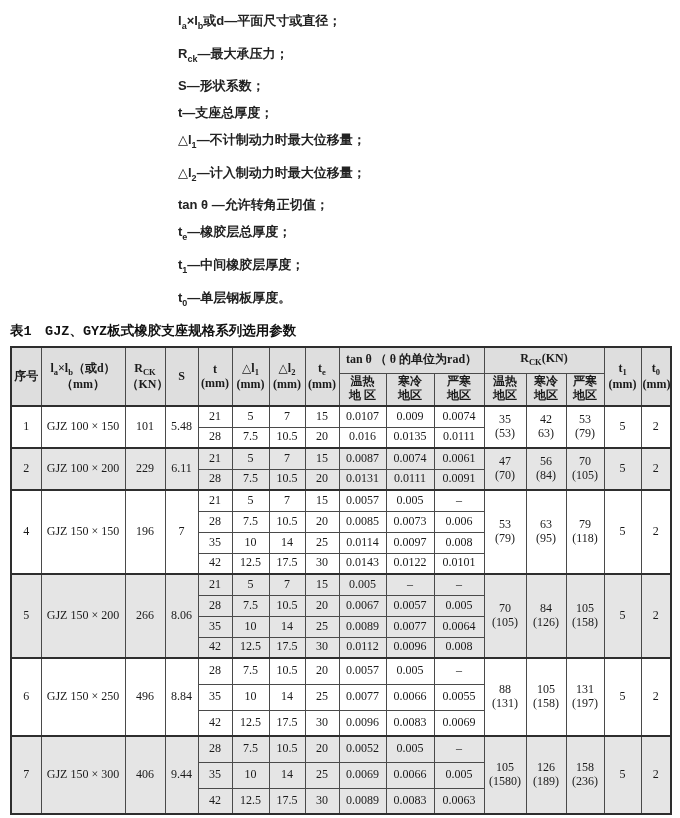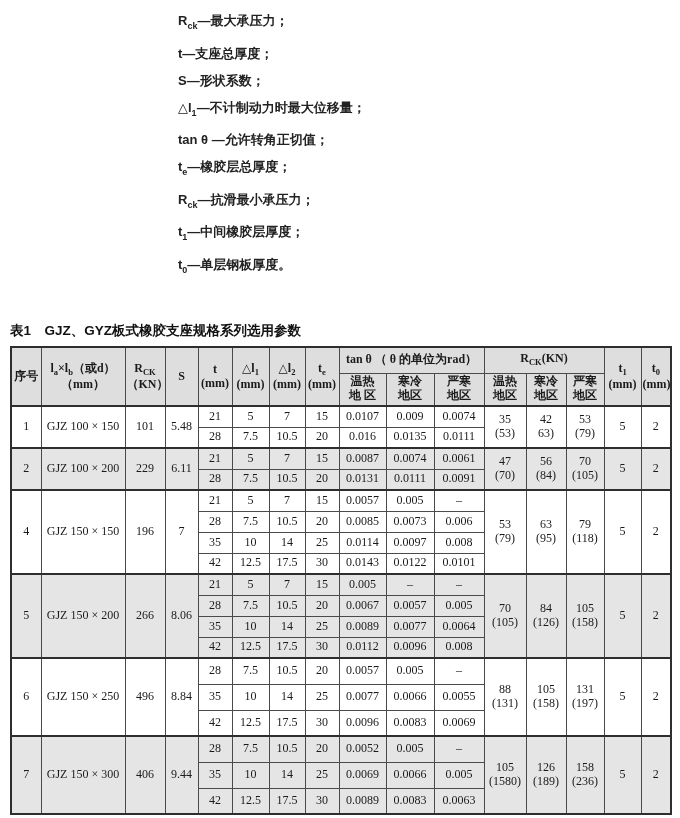--- a/index.html
+++ b/index.html
@@ -3,47 +3,48 @@
 <meta charset="utf-8">
 <style>
   html,body{margin:0;padding:0;background:#ffffff;}
   .page{position:relative;width:680px;height:818px;background:#ffffff;
         font-family:"Liberation Serif","DejaVu Serif",serif;color:#1a1a1a;overflow:hidden;}
   .legend{position:absolute;left:178px;top:7px;margin:0;padding:0;list-style:none;
           font-family:"Liberation Sans","DejaVu Sans",sans-serif;font-weight:bold;
           font-size:13px;line-height:27px;color:#222;}
   .legend sub{font-size:9px;}
   .table-title{position:absolute;left:10px;top:322px;margin:0;
-               font-family:Liberation Sans, sans-serif;
+               font-family:Liberation Mono, monospace;
                font-weight:bold;font-size:13.5px;color:#111;}
   table.spec{position:absolute;left:10px;top:346px;width:660px;
              border-collapse:collapse;table-layout:fixed;border:2px solid #2e2e2e;}
   table.spec th,table.spec td{border:1px solid #4a4a4a;text-align:center;vertical-align:middle;
              padding:0 1px;font-size:12px;line-height:1.15;overflow:hidden;}
   table.spec thead th{background:#dedede;font-weight:bold;}
   table.spec thead tr.h1{height:26px;}
   table.spec thead tr.h2{height:33px;}
   table.spec sub{font-size:8.5px;}
   table.spec tr.grp td{border-top:2px solid #2e2e2e;}
   table.spec td.shaded{background:#e5e5e5;}
   th.al{text-align:left;padding-left:4px;}
 </style>
 </head>
 <body>
 
 <div class="page">
 
   <ul class="legend">
+      <li>l<sub>a</sub>×l<sub>b</sub>或d—平面尺寸或直径；</li>
       <li>R<sub>ck</sub>—最大承压力；</li>
+      <li>S—形状系数；</li>
       <li>t—支座总厚度；</li>
-      <li>S—形状系数；</li>
       <li>△l<sub>1</sub>—不计制动力时最大位移量；</li>
+      <li>△l<sub>2</sub>—计入制动力时最大位移量；</li>
       <li>tan θ —允许转角正切值；</li>
       <li>t<sub>e</sub>—橡胶层总厚度；</li>
-      <li>R<sub>ck</sub>—抗滑最小承压力；</li>
       <li>t<sub>1</sub>—中间橡胶层厚度；</li>
       <li>t<sub>0</sub>—单层钢板厚度。</li>
     </ul>
 
   <p class="table-title">表1　GJZ、GYZ板式橡胶支座规格系列选用参数</p>
 
   <table class="spec">
     <colgroup>
       <col style="width:30px">
         <col style="width:84px">

